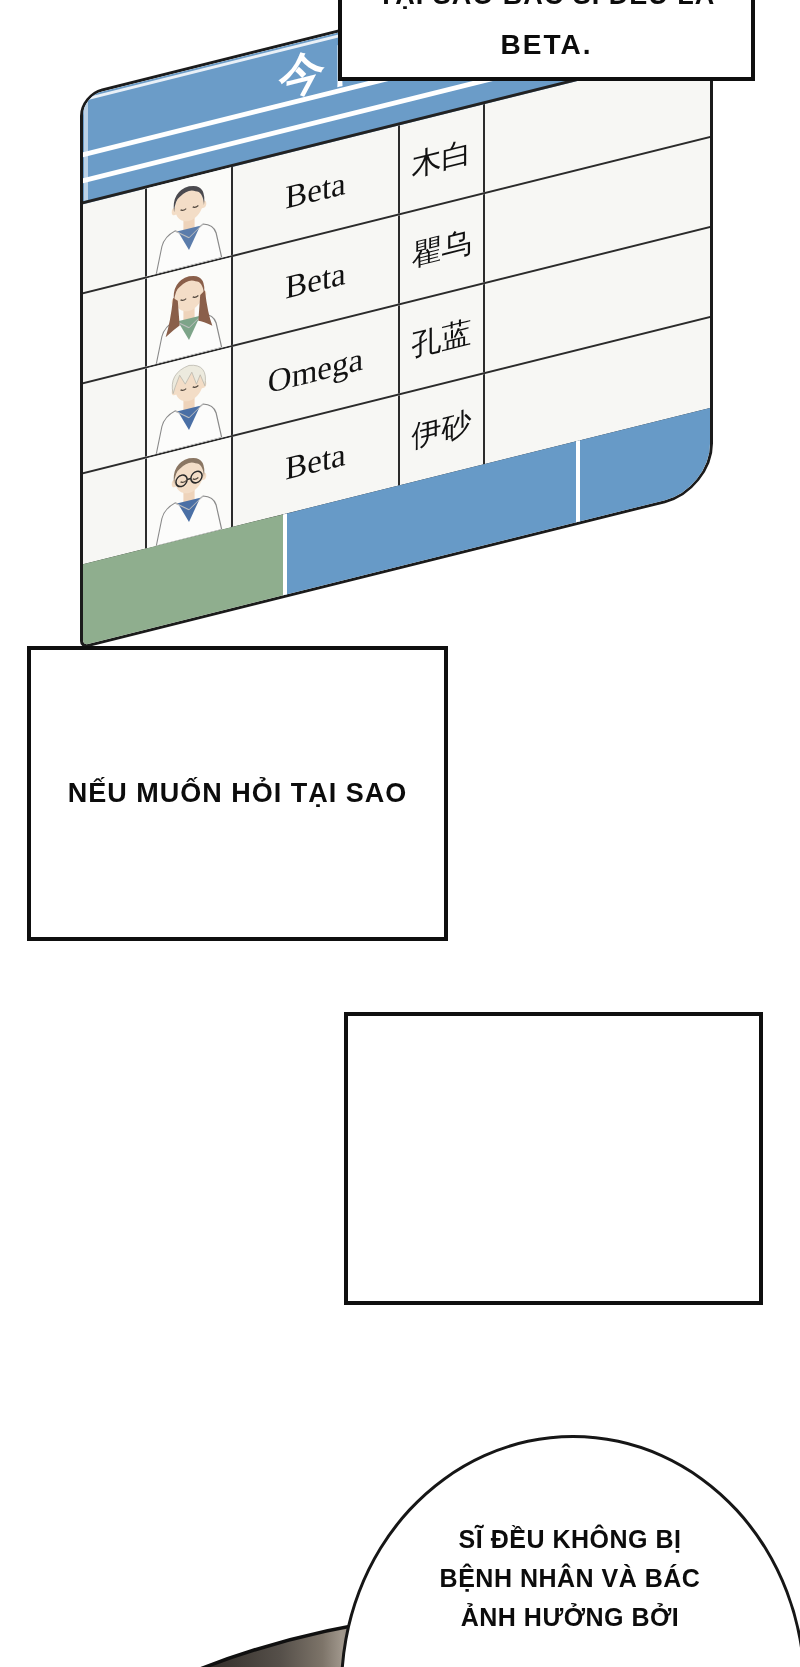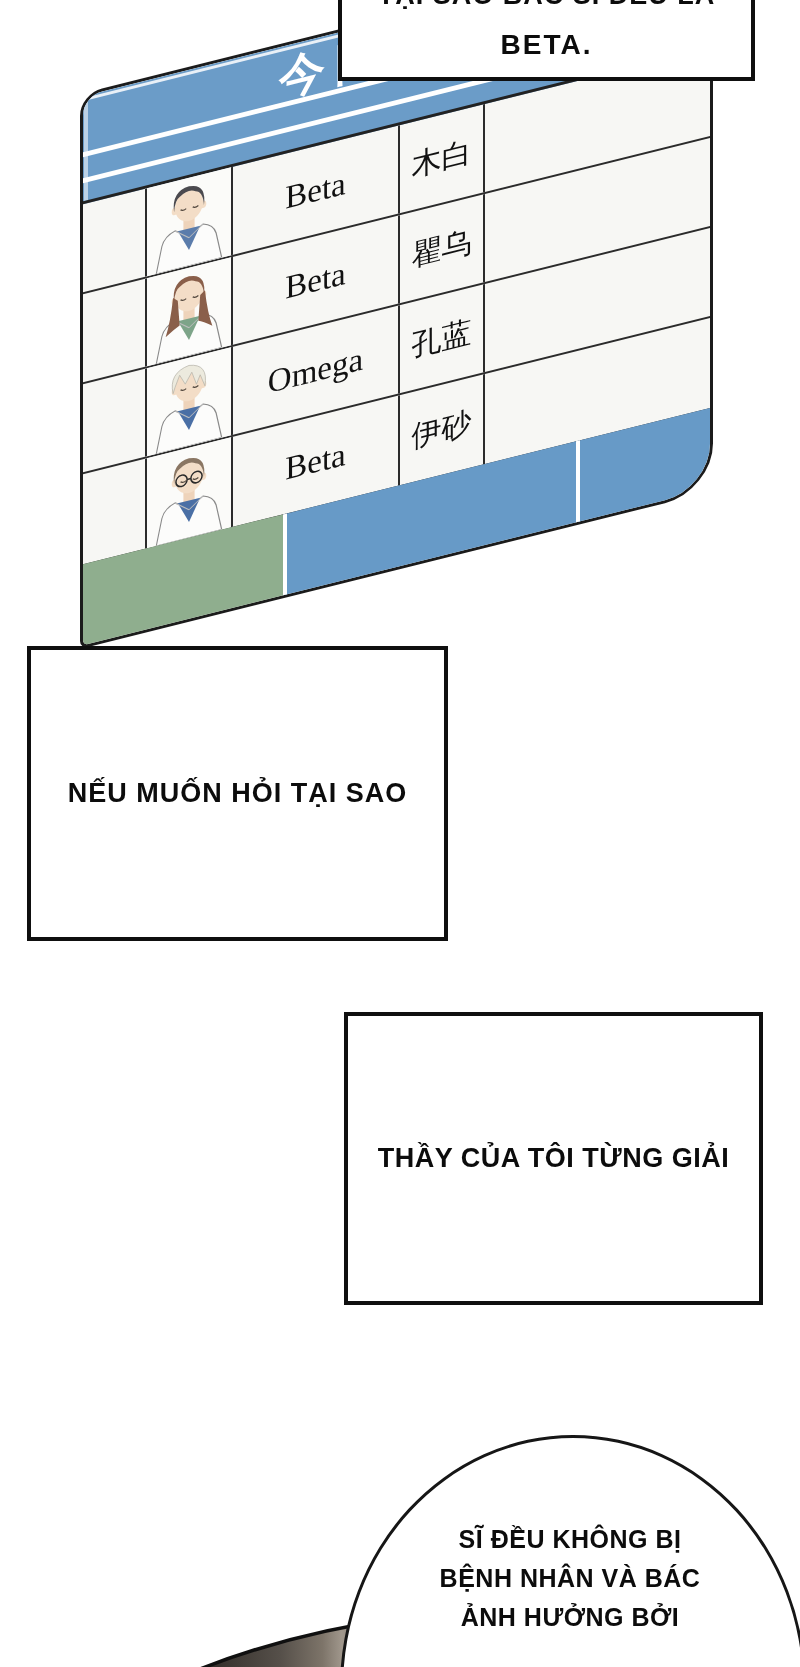--- a/index.html
+++ b/index.html
@@ -180,21 +180,20 @@
 <div class="cap-box cap-top">
   <div class="pline">TẠI SAO BÁC SĨ ĐỀU LÀ</div>
   <div class="mline">BETA.</div>
 </div>
 
 <div class="cap-box cap-1">
   <div>NẾU MUỐN HỎI TẠI SAO</div>
 </div>
 
 <div class="cap-box cap-2">
-    <div>THẦY CỦA TÔI TỪNG GIẢI</div>
   </div>
 
 <svg class="silhouette" width="800" height="72" viewBox="0 0 800 72">
   <defs>
     <linearGradient id="silg" x1="195" y1="0" x2="440" y2="0" gradientUnits="userSpaceOnUse">
       <stop offset="0" stop-color="#2b2723"></stop>
       <stop offset="0.35" stop-color="#56504a"></stop>
       <stop offset="0.52" stop-color="#7d7469"></stop>
       <stop offset="0.60" stop-color="#a0978c"></stop>
       <stop offset="0.66" stop-color="#8a8176"></stop>

